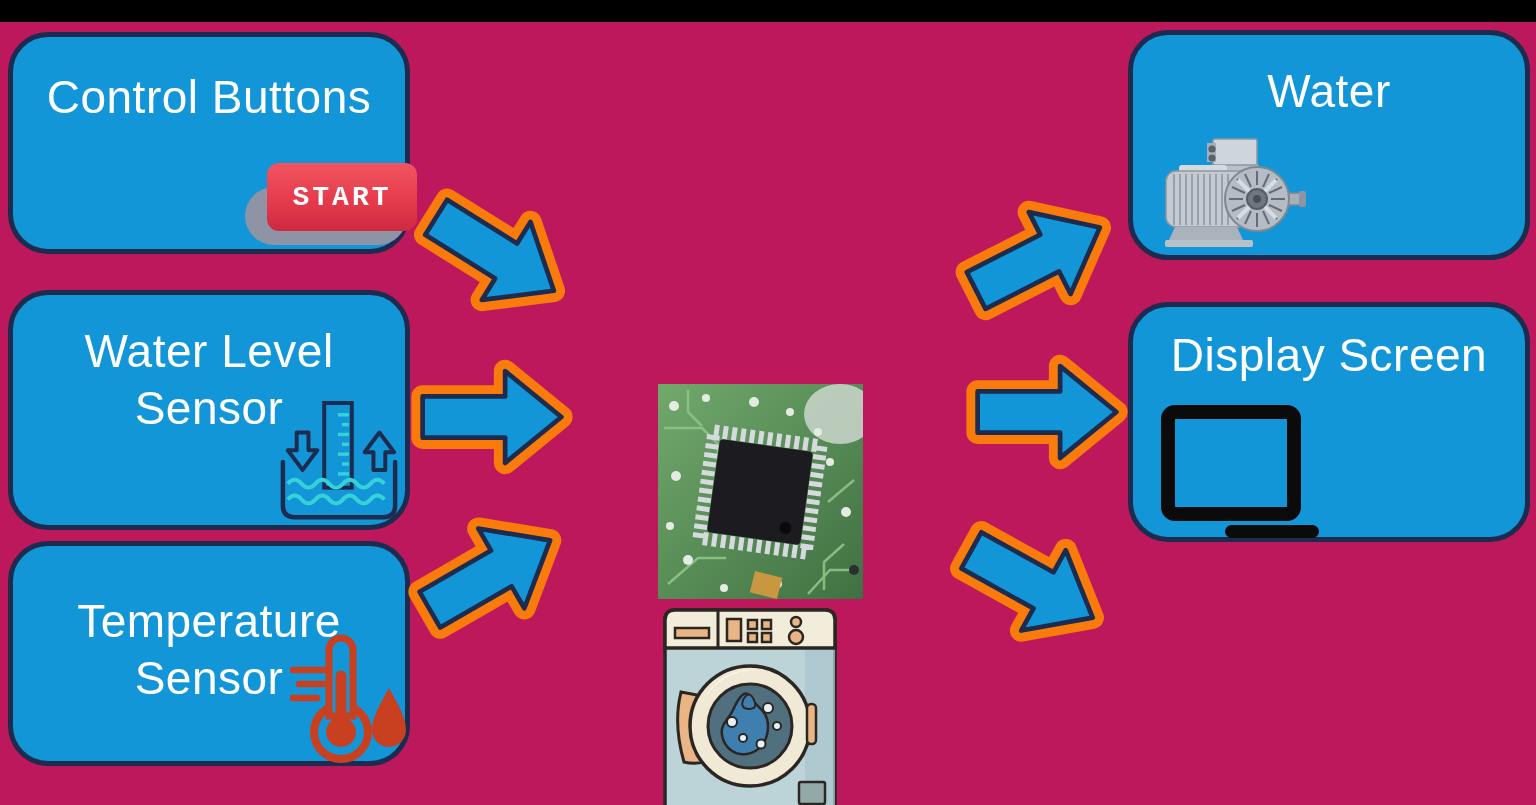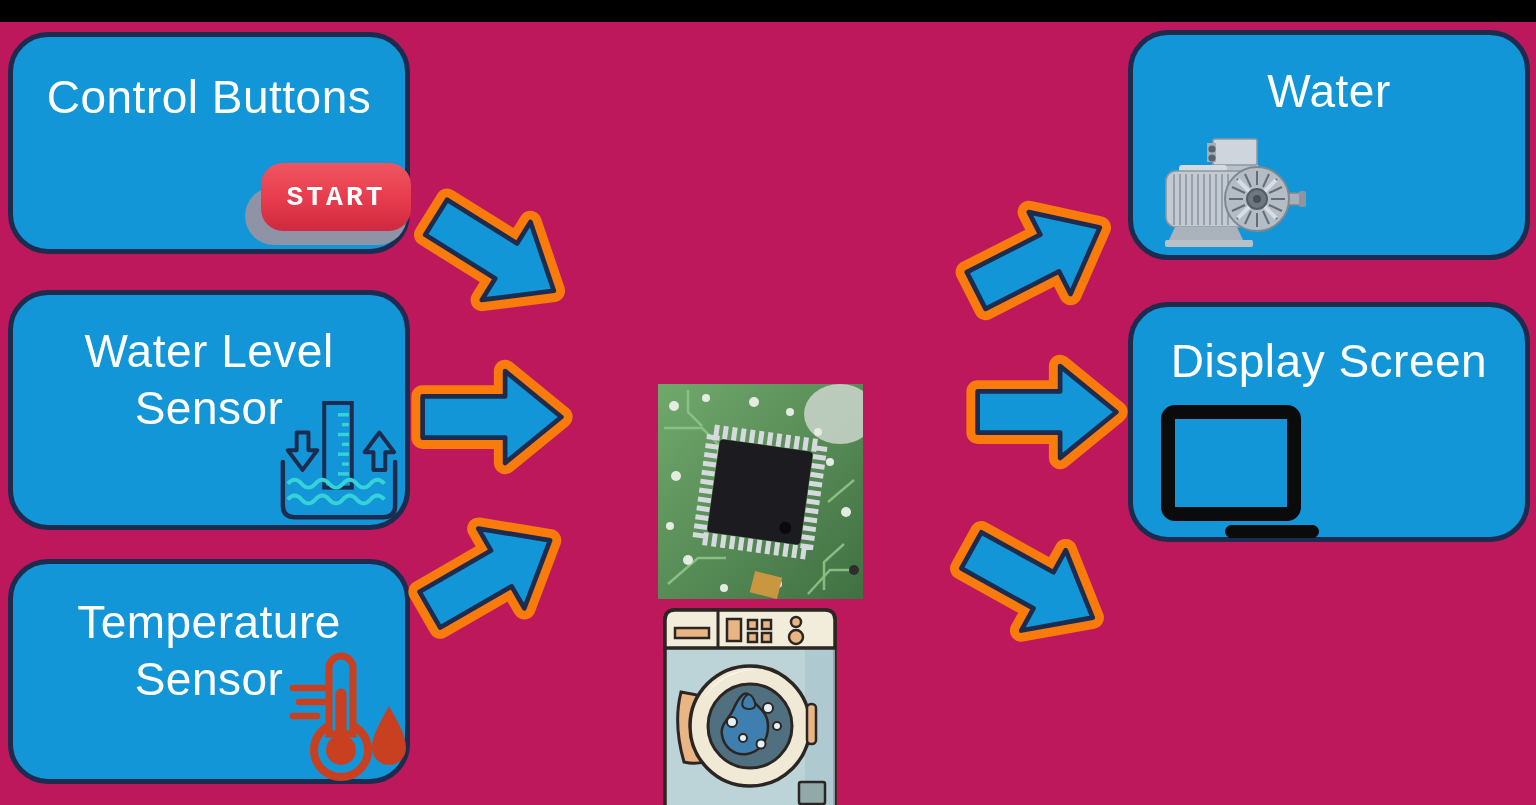--- a/index.html
+++ b/index.html
@@ -4,38 +4,38 @@
 <style>
   html,body{margin:0;padding:0;background:#000;}
   .canvas{position:relative;width:1536px;height:805px;background:#be185d;overflow:hidden;
           font-family:"Liberation Sans",sans-serif;margin-top:22px;}
   .node{position:absolute;background:#1396d8;border:5px solid #1c2b4e;border-radius:40px;
         box-sizing:border-box;color:#fff;text-align:center;}
   .node-label{font-size:46px;line-height:57px;font-weight:400;letter-spacing:.5px;}
   
   #node-control{left:8px;top:10px;width:402px;height:222px;padding-top:32px;}
   #node-water{left:8px;top:268px;width:402px;height:240px;padding-top:28px;}
-  #node-temp{left:8px;top:537px;width:402px;height:225px;padding-top:30px;}
+  #node-temp{left:8px;top:519px;width:402px;height:225px;padding-top:47px;}
   #node-mcu{left:563px;top:228px;width:405px;height:350px;border-radius:60px;padding-top:24px;}
   #node-mcu .node-label{font-size:42px;line-height:53px;}
   #node-motor{left:1128px;top:8px;width:402px;height:230px;padding-top:28px;}
-  #node-display{left:1128px;top:280px;width:402px;height:240px;padding-top:26px;}
+  #node-display{left:1128px;top:280px;width:402px;height:240px;padding-top:20px;}
   #node-valve{left:1128px;top:538px;width:402px;height:220px;padding-top:34px;}
   
   .arrow{position:absolute;width:150px;height:112px;overflow:visible;}
   #arrow-1{left:420px;top:176px;transform:rotate(32deg);}
   #arrow-2{left:417px;top:339px;}
   #arrow-3{left:415px;top:497px;transform:rotate(-30deg);}
   #arrow-4{left:963px;top:181px;transform:rotate(-27deg);}
   #arrow-5{left:972px;top:334px;}
   #arrow-6{left:957px;top:506px;transform:rotate(29deg);}
   
   .start-base{position:absolute;left:232px;top:150px;width:162px;height:58px;border-radius:29px;
               background:#8e93a6;}
-  .start-cap{position:absolute;left:248px;top:126px;width:150px;height:68px;border-radius:22px;
+  .start-cap{position:absolute;left:254px;top:126px;width:150px;height:68px;border-radius:12px;
              background:linear-gradient(180deg,#f05560 0%,#e63b4c 55%,#ce2940 100%);
              display:flex;align-items:center;justify-content:center;}
   .start-cap span{color:#fff;font-weight:bold;font-size:28px;letter-spacing:3px;
                   font-family:"Liberation Mono","DejaVu Sans Mono",monospace;}
   
   .icon-abs{position:absolute;}
   
   .monitor{position:absolute;left:28px;top:98px;width:112px;height:88px;border:14px solid #0b0b0b;
            border-radius:14px;background:transparent;}
   .monitor-stand{position:absolute;left:92px;top:218px;width:94px;height:13px;background:#0b0b0b;

